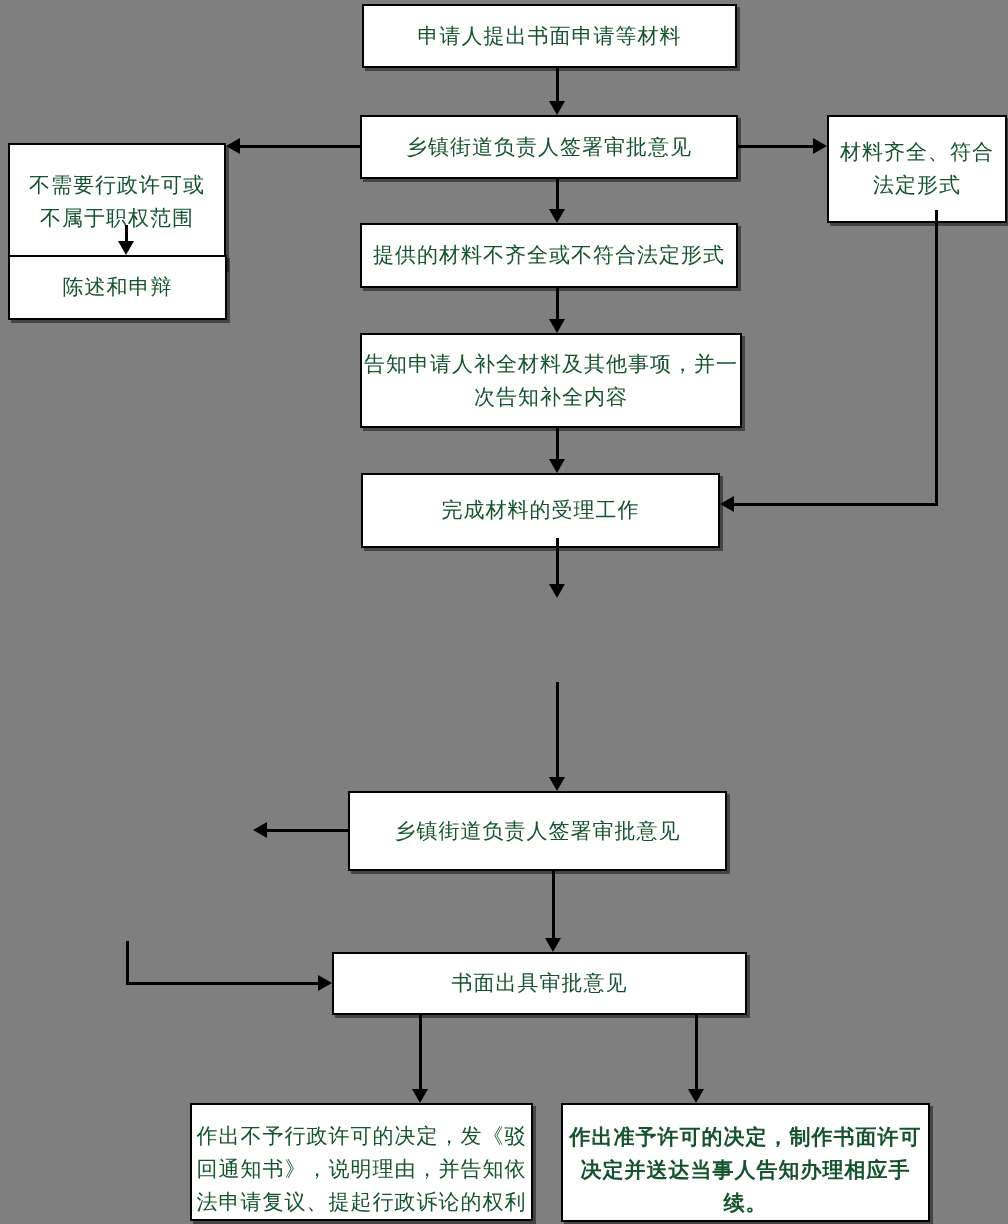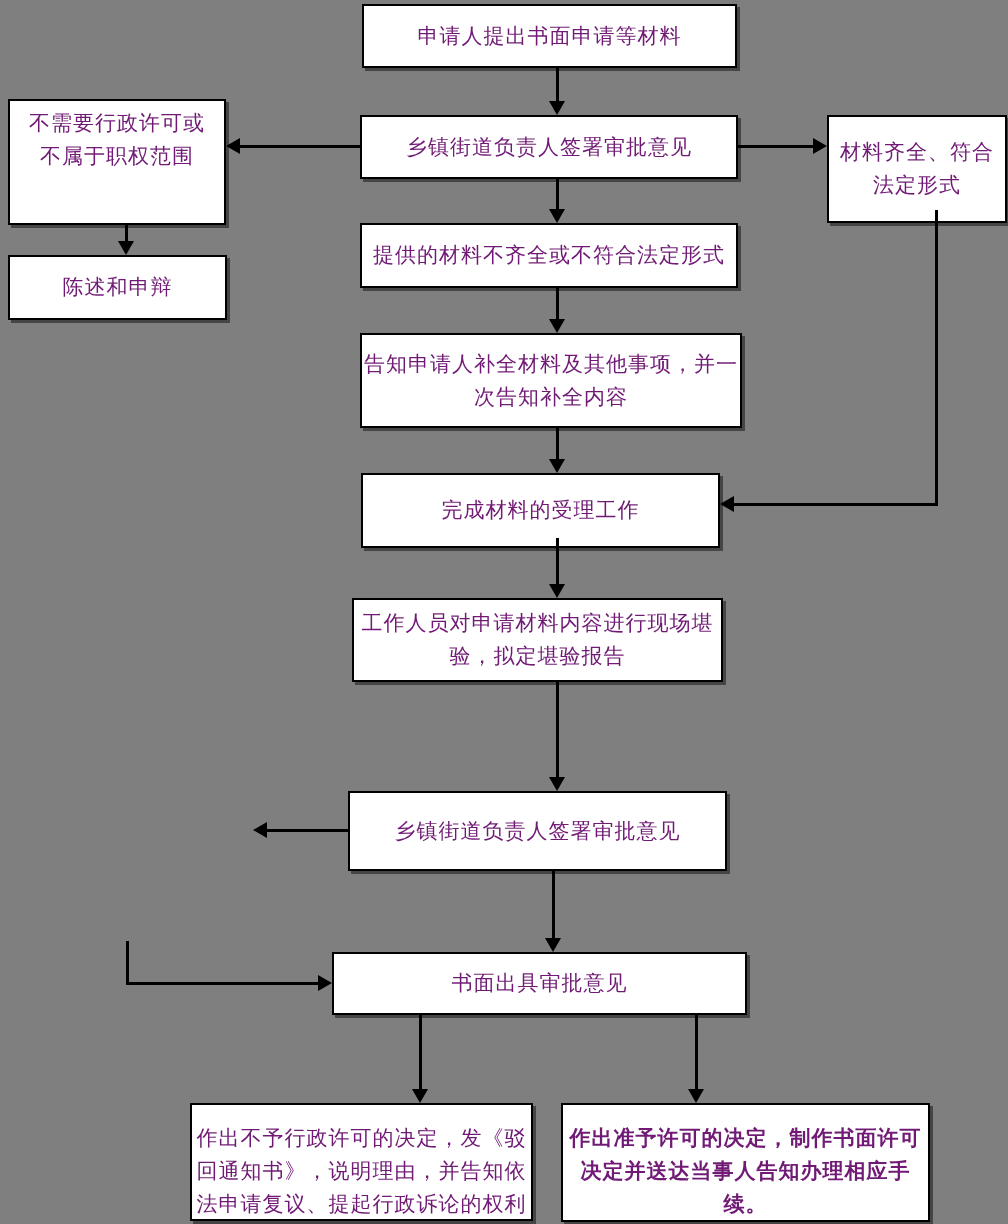--- a/index.html
+++ b/index.html
@@ -13,30 +13,30 @@
   #canvas{position:absolute;left:0;top:0;width:1008px;height:1224px;}
   .node{
     position:absolute;
     background:#ffffff;
     border:2px solid #000000;
     box-shadow:3px 3px 0 rgba(0,0,0,0.45);
     display:flex;
     align-items:center;
     justify-content:center;
     text-align:center;
-    color:#701a75;
+    color:#14532d;
     font-size:21px;
     line-height:33px;
     letter-spacing:1px;
     box-sizing:border-box;
   }
   .node .txt{white-space:pre-line;}
   .top-align{align-items:flex-start;}
-  .pt6{padding-top:6px;}
-  .pt9{padding-top:17px;}
+  .pt6{padding-top:24px;margin-top:44px;}
+  .pt9{padding-top:9px;align-items:flex-end;}
   .lh32{line-height:32px;}
   .vline{position:absolute;width:3px;background:#000;}
   .hline{position:absolute;height:3px;background:#000;}
   .arr-down{position:absolute;width:0;height:0;
     border-left:8px solid transparent;border-right:8px solid transparent;
     border-top:14px solid #000;}
   .arr-left{position:absolute;width:0;height:0;
     border-top:8px solid transparent;border-bottom:8px solid transparent;
     border-right:14px solid #000;}
   .arr-right{position:absolute;width:0;height:0;
@@ -76,24 +76,20 @@
 
   <div class="node" style="left:360px;top:333px;width:382px;height:95px;">
     <span class="txt">告知申请人补全材料及其他事项，并一
 次告知补全内容</span>
   </div>
 
   <div class="node" style="left:361px;top:473px;width:359px;height:75px;">
     <span class="txt">完成材料的受理工作</span>
   </div>
 
-  <div class="node" style="left:352px;top:598px;width:371px;height:84px;">
-    <span class="txt">工作人员对申请材料内容进行现场堪
-验，拟定堪验报告</span>
-  </div>
 
 
   <div class="node" style="left:348px;top:791px;width:379px;height:80px;">
     <span class="txt">乡镇街道负责人签署审批意见</span>
   </div>
 
   <div class="node" style="left:332px;top:952px;width:415px;height:63px;">
     <span class="txt">书面出具审批意见</span>
   </div>
 

